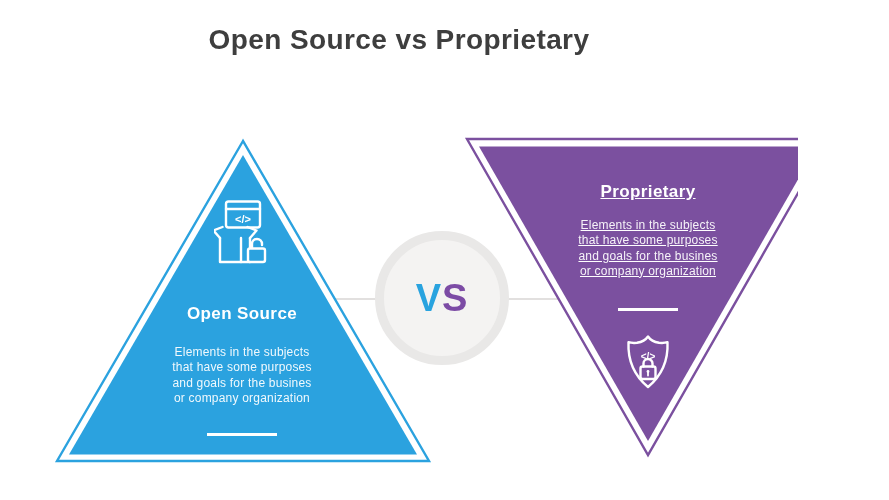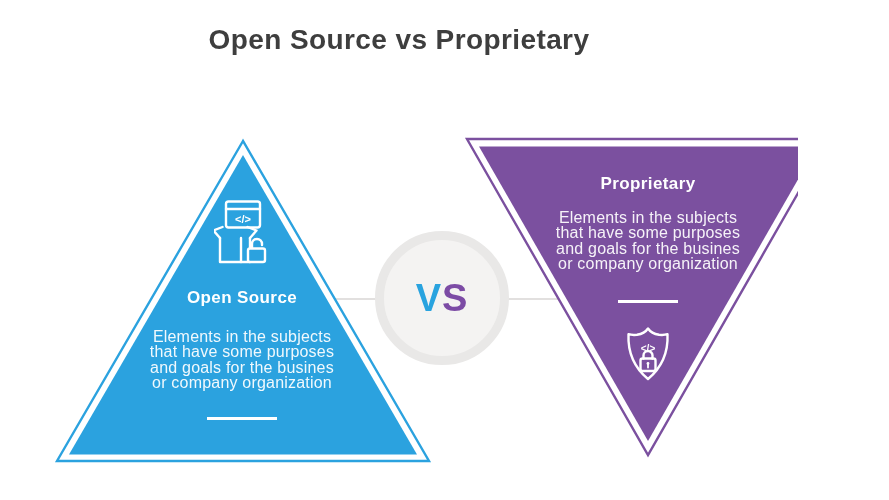--- a/index.html
+++ b/index.html
@@ -45,27 +45,27 @@
     z-index:2;
     font-size:38px;font-weight:700;letter-spacing:1px;line-height:1;
   }
   .vs-v{color:var(--vs_blue);}
   .vs-s{color:var(--vs_purple);}
   
   .tri-content{
     position:absolute;width:300px;text-align:center;z-index:3;color:#fff;
   }
   .left-content{left:92px;top:200px;}
-  .right-content{left:498px;top:174px;}
+  .right-content{left:498px;top:182px;text-decoration:underline;}
   .tri-content h2{
     margin:0;font-size:17px;font-weight:700;letter-spacing:.4px;color:#ffffff;
   }
-  .left-content h2{margin-top:20px;}
+  .left-content h2{margin-top:36px;}
   .desc{
-    margin:0;font-size:16px;line-height:15.3px;font-weight:400;
+    margin:0;font-size:12px;line-height:15.3px;font-weight:400;
     color:rgba(255,255,255,.93);letter-spacing:.2px;
   }
   .left-content .desc{margin-top:21px;}
   .right-content .desc{margin-top:16px;}
   .divider{height:3px;background:#ffffff;margin:0 auto;}
   .left-content .divider{width:70px;margin-top:27px;}
   .right-content .divider{width:60px;margin-top:29px;}
   .icon-wrap{display:block;}
   .right-content .icon-wrap{margin-top:22px;}
   .icon-svg{stroke:#fff;fill:none;stroke-width:2.4;stroke-linecap:round;stroke-linejoin:round;}

